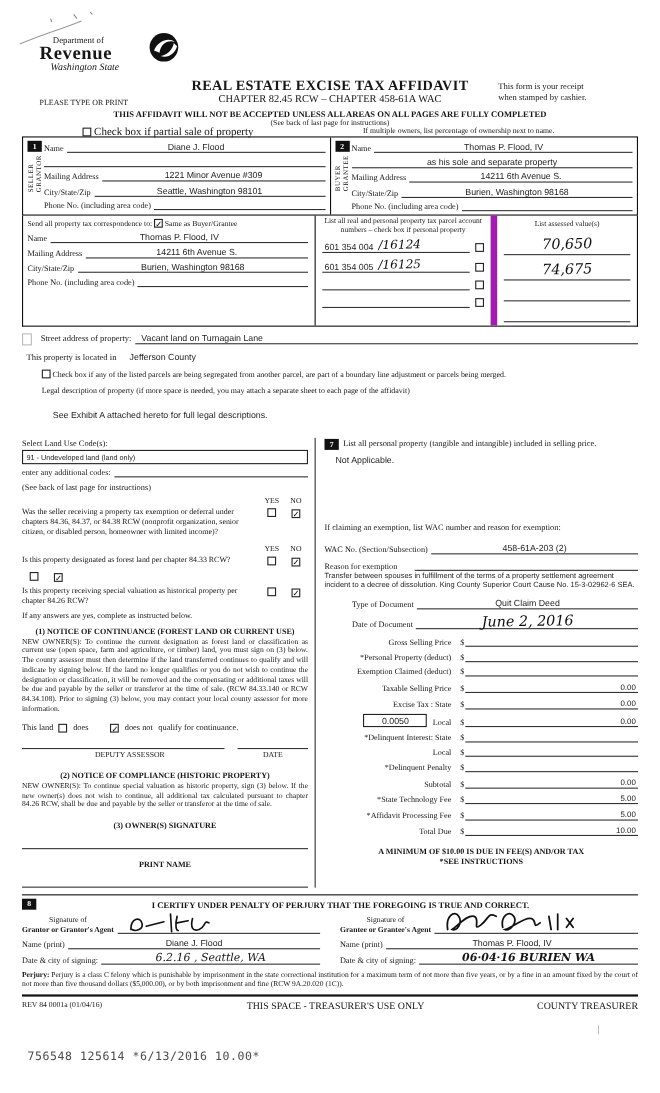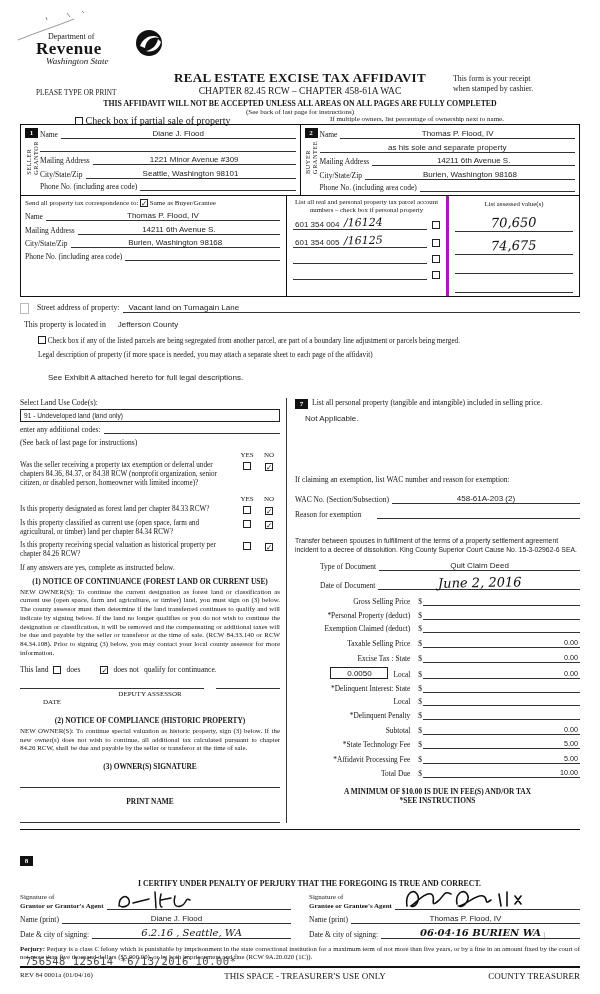--- a/index.html
+++ b/index.html
@@ -40,21 +40,21 @@
   .party.first { border-right:1.5px solid #111; }
   .pside { width:17px; display:flex; flex-direction:column; align-items:center; }
   .vertwrap { display:flex; margin-top:3px; }
   .vert { writing-mode:vertical-rl; transform:rotate(180deg); font-size:6.3px; letter-spacing:0.5px; line-height:7px; }
   .pfields { flex:1; padding-top:1px; }
 
   
   .corr { display:flex; border:1.5px solid #111; border-top:none; }
   .corr-left { width:265px; padding:3px 6px 2px 4px; }
   .corr-mid { width:160px; border-left:1px solid #111; padding:2px 6px; }
-  .corr-right { flex:1; border-left:3px solid #a21caf; padding:2px 6px; }
+  .corr-right { flex:1; border-left:6px solid #a21caf; padding:2px 6px; }
   .corrhead { font-size:6.8px; text-align:center; line-height:8px; margin-bottom:2px; }
   .prow { display:flex; align-items:flex-end; margin-bottom:4px; }
   .pfill { flex:1; border-bottom:1px solid #333; min-height:12px; display:flex; align-items:flex-end; justify-content:flex-start; gap:4px; padding-left:2px; }
   .prow .cb { margin-left:5px; margin-bottom:1px; }
   .avrow { border-bottom:1px solid #333; min-height:15px; text-align:center; margin-bottom:4px; }
   .avrow .hw { font-size:13px; }
 
   
   .streetsec { padding:6px 0 0 0; font-size:7.8px; }
   .faintbox { display:inline-block; width:9px; height:11px; border:1px solid #bbb; vertical-align:middle; margin-right:8px; }
@@ -76,21 +76,21 @@
   .qrow { display:flex; align-items:flex-start; margin-bottom:4px; }
   .qtext { flex:1; padding-right:2px; line-height:9px; font-size:7.2px; }
   .qcb { width:22px; text-align:center; padding-top:1px; }
   .subnote { margin:4px 0 3px 0; font-size:7.3px; }
   .ctitle { text-align:center; font-weight:bold; font-size:7.4px; margin:5px 0 2px 0; }
   .para { font-size:6.9px; line-height:8.8px; text-align:justify; }
   .landrow { display:flex; align-items:flex-end; gap:5px; margin:7px 0 2px 0; font-size:7.6px; }
   .dalines { display:flex; gap:12px; margin-top:14px; }
   .dalines .l1 { flex:1; border-bottom:1px solid #333; }
   .dalines .l2 { width:64px; border-bottom:1px solid #333; }
-  .dalabels { display:flex; font-size:7px; margin-top:1px;flex-direction:column; }
+  .dalabels { display:flex; font-size:7px; margin-top:1px; }
   .dalabels .d1 { flex:1; text-align:center; }
   .dalabels .d2 { width:64px; text-align:center; }
   .sigline { border-bottom:1px solid #333; margin-top:16px; }
 
   .sec7head { display:flex; gap:4px; }
   .sec7head .numbox { margin-top:1px; }
   .sec7head .t { flex:1; line-height:9.5px; font-size:7.6px; }
   .notapp { margin:5px 0 0 10px; }
   .claim { margin-top:52px; font-size:7.6px; }
   .wacrow { margin-top:10px; }
@@ -101,25 +101,25 @@
   .feerow { display:flex; align-items:flex-end; margin-bottom:4.6px; font-size:7.4px; }
   .feelbl { width:128px; text-align:right; white-space:nowrap; display:flex; justify-content:flex-end; align-items:flex-end; gap:5px; }
   .dollar { padding:0 1px 0 3px; }
   .feefill { flex:1; border-bottom:1px solid #333; text-align:right; min-height:9px; line-height:9px; font-family:"Liberation Sans", sans-serif; font-size:7.2px; padding-right:2px; }
   .ratebox { display:inline-block; border:1px solid #222; width:58px; height:12px; line-height:11px; text-align:center; font-family:"Liberation Sans", sans-serif; font-size:8px; }
   .minnote { text-align:center; font-weight:bold; font-size:7.4px; margin-top:9px; line-height:9px; }
 
   
   .sec8 { border-top:1.5px solid #111; margin-top:6px; padding-top:3px; }
   .certline { display:flex; align-items:center; gap:6px; }
-  .certline .t { flex:1; text-align:center; font-weight:bold; font-size:7.8px;margin-top:46px; }
+  .certline .t { flex:1; text-align:center; font-weight:bold; font-size:7.8px; }
   .sigcols { display:flex; gap:18px; margin-top:5px; }
   .sigcol { flex:1; }
   .siglblrow { display:flex; align-items:flex-end; margin-bottom:4px; font-size:7px; }
-  .sig2line { line-height:8.5px; white-space:nowrap; padding-right:3px; }
+  .sig2line { line-height:8.5px; white-space:nowrap; padding-right:3px;text-align:center; }
   .sig2line b { font-size:7px; }
   .sigfill { flex:1; border-bottom:1px solid #333; position:relative; min-height:14px; }
   .sigfill svg { position:absolute; bottom:-3px; left:8px; }
   .hwdate { font-family:"DejaVu Serif", serif; font-style:italic; font-size:10px; }
 
   
   .perjury { margin-top:6px; border-bottom:2px solid #111; padding-bottom:4px; font-size:6.8px; line-height:8.6px; text-align:justify; }
   .footrow { display:flex; align-items:flex-start; margin-top:3px; }
   .footrow .rev { font-size:7px; width:160px; }
   .footrow .mid { flex:1; text-align:center; font-size:9px; }
@@ -329,21 +329,20 @@
         <div class="ynhead" style="margin-top:7px;">
             <span>YES</span>
             <span>NO</span>
           </div>
         <div class="qrow">
           <span class="qtext">Is this property designated as forest land per chapter 84.33 RCW?</span>
           <span class="qcb"><span class="cb"></span></span>
           <span class="qcb"><span class="cb">✓</span></span>
         </div>
         <div class="qrow">
-          <span class="qtext">Is this property classified as current use (open space, farm and agricultural, or timber) land per chapter 84.34 RCW?</span>
           <span class="qcb"><span class="cb"></span></span>
           <span class="qcb"><span class="cb">✓</span></span>
         </div>
         <div class="qrow">
           <span class="qtext">Is this property receiving special valuation as historical property per chapter 84.26 RCW?</span>
           <span class="qcb"><span class="cb"></span></span>
           <span class="qcb"><span class="cb">✓</span></span>
         </div>
         <div class="subnote">If any answers are yes, complete as instructed below.</div>
         <div class="ctitle">(1) NOTICE OF CONTINUANCE (FOREST LAND OR CURRENT USE)</div>
@@ -378,21 +377,21 @@
           <span class="numbox">7</span>
           <span class="t">List all  personal property (tangible and intangible) included in selling price.</span>
         </div>
         <div class="notapp"><span class="typed">Not Applicable.</span></div>
 
         <div class="claim">If claiming an exemption, list WAC number and reason for exemption:</div>
         <div class="frow wacrow">
             <span class="lbl">WAC No. (Section/Subsection)</span>
             <span class="fill"><span class="typed">458-61A-203 (2)</span></span>
           </div>
-        <div class="frow" style="margin-top:6px; margin-bottom:18px;gap:13px;">
+        <div class="frow" style="margin-top:6px; margin-bottom:1px;gap:13px;">
             <span class="lbl">Reason for exemption</span>
             <span class="fill"></span>
           </div>
         <div class="reasonpara">Transfer between spouses in fulfillment of the terms of a property settlement agreement incident to a decree of dissolution.  King County Superior Court Cause No. 15-3-02962-6 SEA.</div>
         <div class="frow docrow">
             <span class="lbl">Type of Document</span>
             <span class="fill"><span class="typed">Quit Claim Deed</span></span>
           </div>
         <div class="frow docrow">
             <span class="lbl">Date of Document</span>

